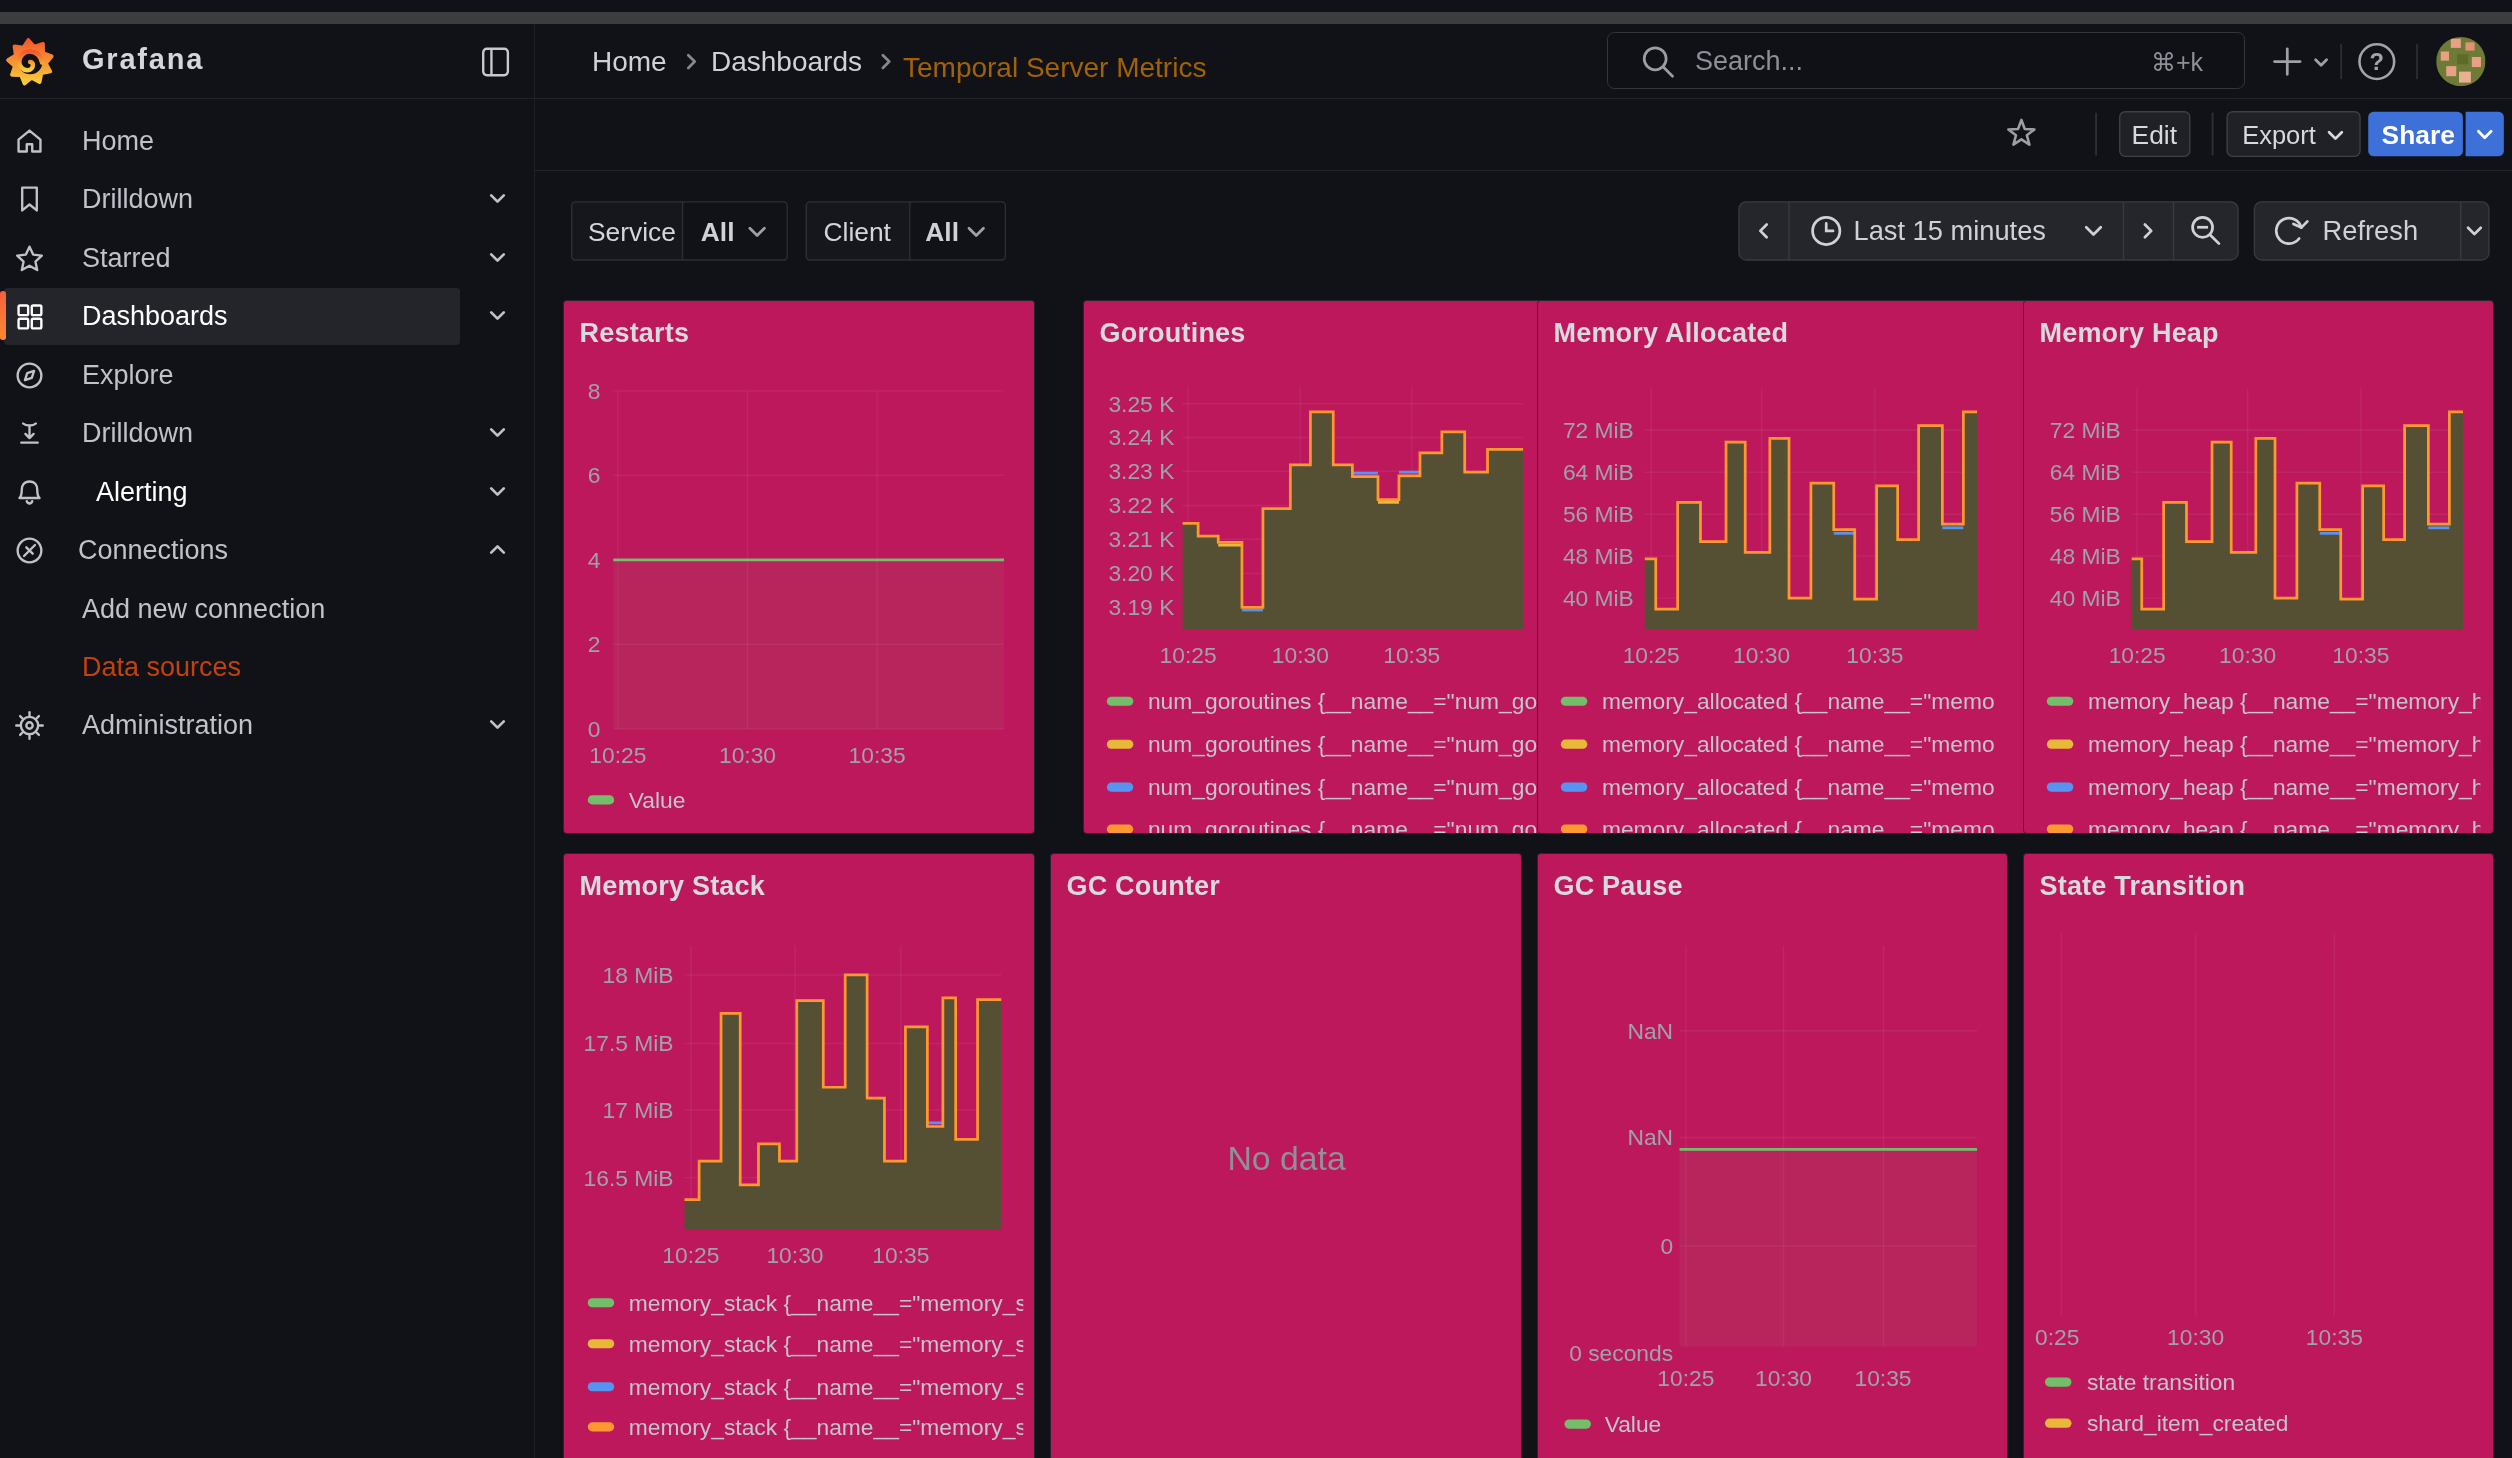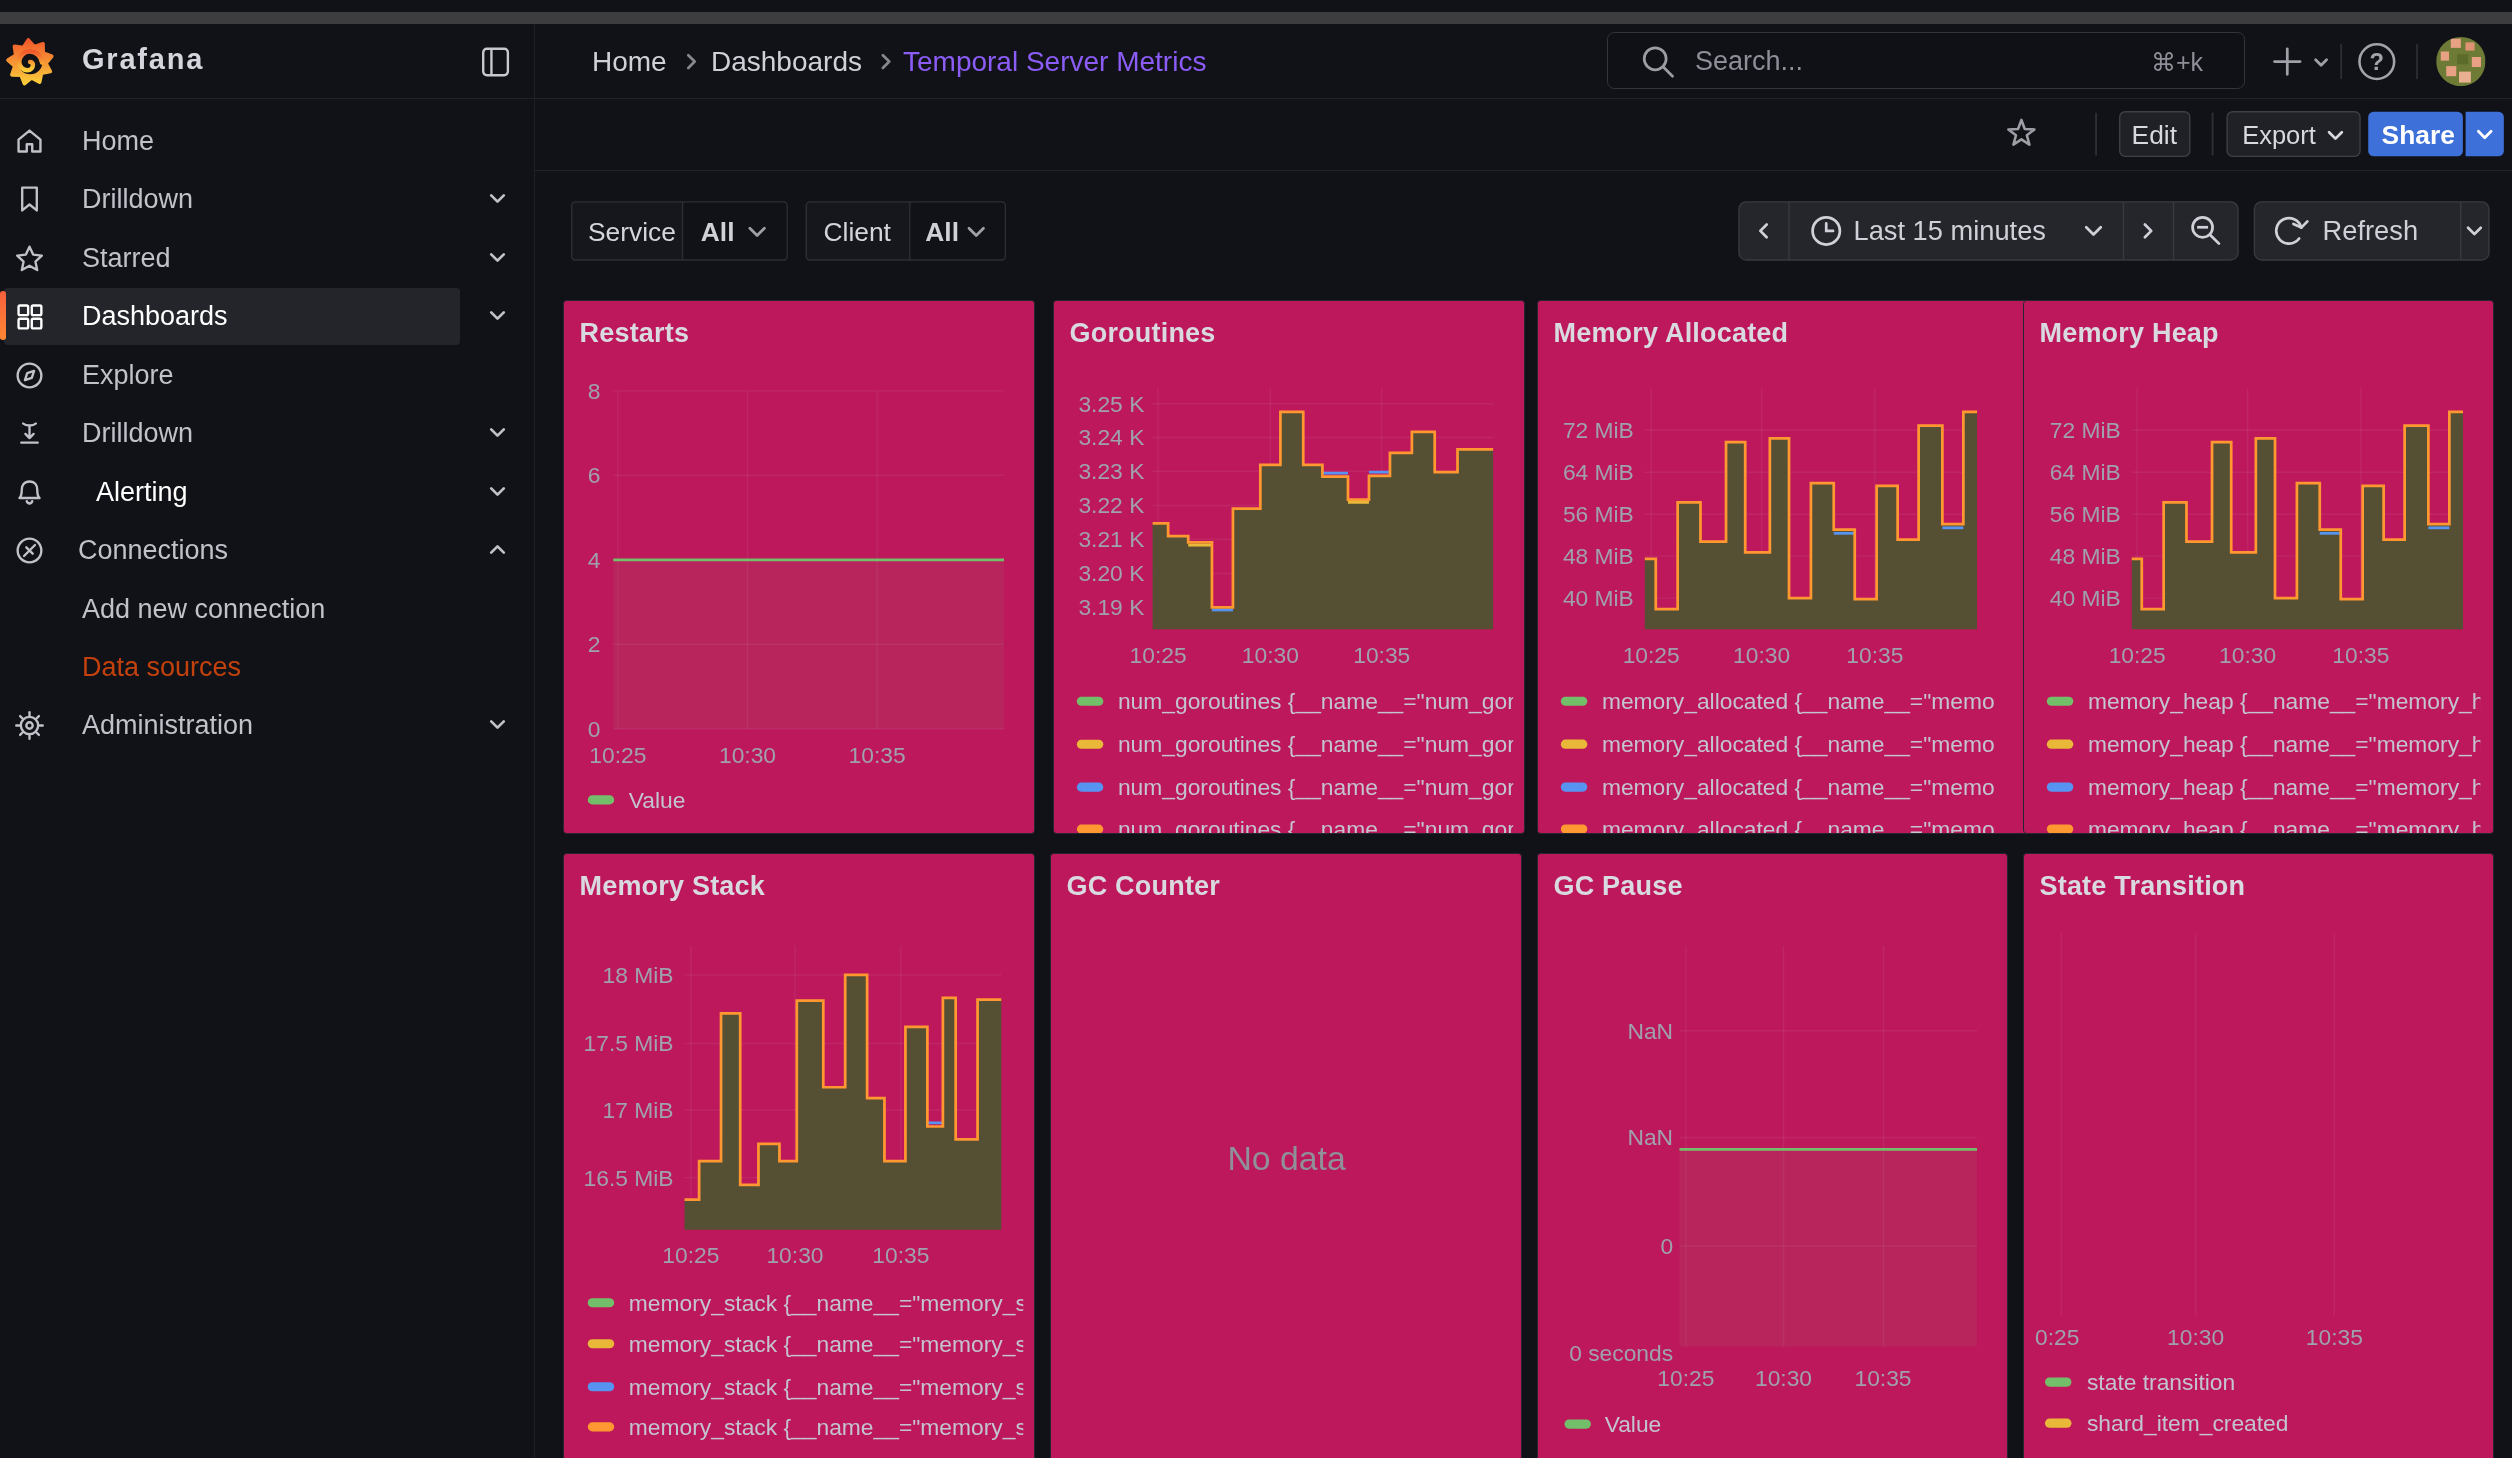--- a/index.html
+++ b/index.html
@@ -7,21 +7,21 @@
   font-family:"Liberation Sans", sans-serif; overflow:hidden;margin-top:12px; }
 .strip { position:absolute; left:0; top:0; width:2512px; height:12px; background:#3d3d40; }
 .hdr { position:absolute; left:0; top:12px; width:2512px; height:75px;
   border-bottom:1.8px solid #222329; }
 .sbborder { position:absolute; left:534px; top:12px; width:0; height:1446px; border-left:1.8px solid #1f2026; }
 .tb2border { position:absolute; left:534px; top:158px; width:1979px; height:0; border-top:1.8px solid #222329; }
 .panel { position:absolute; background:#be185d; border:1.4px solid #26272e; border-radius:3.7px; overflow:hidden; }
 .ptitle { position:absolute; left:15.5px; top:17.4px; font-size:27px; font-weight:700; color:#d9dadf; letter-spacing:0.2px; }
 .gtitle { position:absolute; left:82px; top:31px; font-size:29px; font-weight:700; letter-spacing:1.8px; color:#d5d6dd; }
 .crumb { position:absolute; top:34px; font-size:28px; color:#d0d1d8; }
-.crumb2 { position:absolute; top:34px; font-size:28px; color:#8b5cf6; }
+.crumb2 { position:absolute; top:40px; font-size:28px; color:#a16207; }
 .searchbox { position:absolute; left:1607px; top:20px; width:638px; height:57px; background:#101116;
   border:1.4px solid #34353b; border-radius:7.3px; }
 .searchtxt { position:absolute; left:1695px; top:34px; font-size:27px; color:#8e8f98; }
 .cmdk { position:absolute; left:2151px; top:36px; font-size:25px; color:#8e8f98; }
 </style></head>
 <body>
 <div id="page">
 <div class="strip"></div>
 <div class="hdr"></div>
 <div class="sbborder"></div>
@@ -244,21 +244,21 @@
         <text x="343" y="497" fill="#9fa2ab" font-size="25" text-anchor="middle" dominant-baseline="central" font-weight="400">10:35</text>
         <clipPath id="clpR">
           <rect x="0" y="0" width="500" height="2000"></rect>
         </clipPath>
         <g clip-path="url(#clpR)">
           <rect x="26" y="541" width="29" height="10" rx="5" fill="#73BF69"></rect>
           <text x="71" y="546" fill="#c3c4cd" font-size="25" text-anchor="start" dominant-baseline="central" font-weight="400">Value</text>
         </g>
       </svg>
 </div>
-<div class="panel" style="left:1053px;top:288px;width:472px;height:534px">
+<div class="panel" style="left:1083px;top:288px;width:472px;height:534px">
 <div class="ptitle">Goroutines</div>
 <svg width="472" height="534" viewBox="0 0 517 584" style="position:absolute;left:0;top:0">
         <line x1="108" y1="112" x2="481" y2="112" stroke="rgba(204,204,220,0.08)" stroke-width="1.6"></line>
         <line x1="108" y1="149" x2="481" y2="149" stroke="rgba(204,204,220,0.08)" stroke-width="1.6"></line>
         <line x1="108" y1="186" x2="481" y2="186" stroke="rgba(204,204,220,0.08)" stroke-width="1.6"></line>
         <line x1="108" y1="223.5" x2="481" y2="223.5" stroke="rgba(204,204,220,0.08)" stroke-width="1.6"></line>
         <line x1="108" y1="260.5" x2="481" y2="260.5" stroke="rgba(204,204,220,0.08)" stroke-width="1.6"></line>
         <line x1="108" y1="298" x2="481" y2="298" stroke="rgba(204,204,220,0.08)" stroke-width="1.6"></line>
         <line x1="108" y1="335" x2="481" y2="335" stroke="rgba(204,204,220,0.08)" stroke-width="1.6"></line>
         <line x1="114" y1="95" x2="114" y2="359" stroke="rgba(204,204,220,0.08)" stroke-width="1.6"></line>

